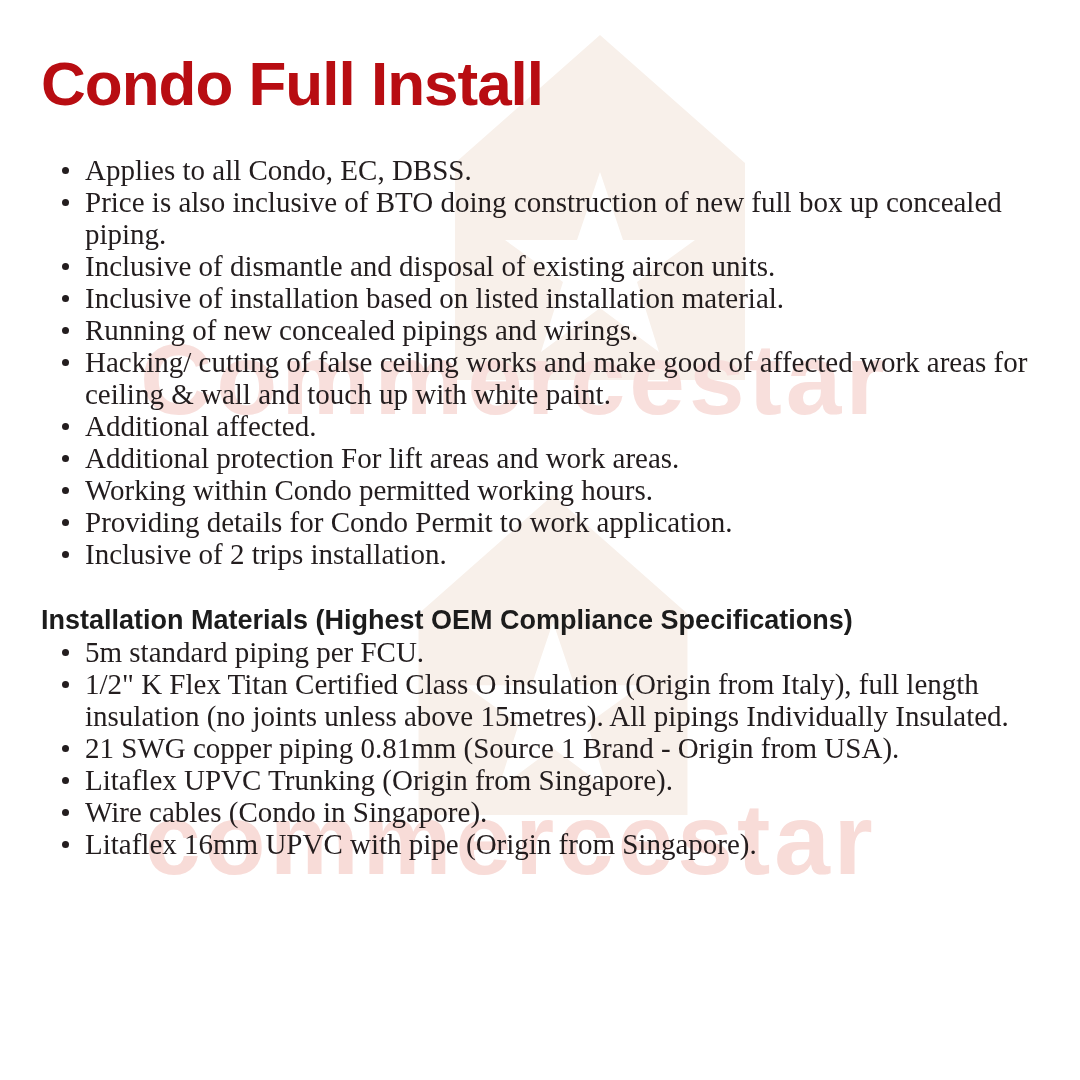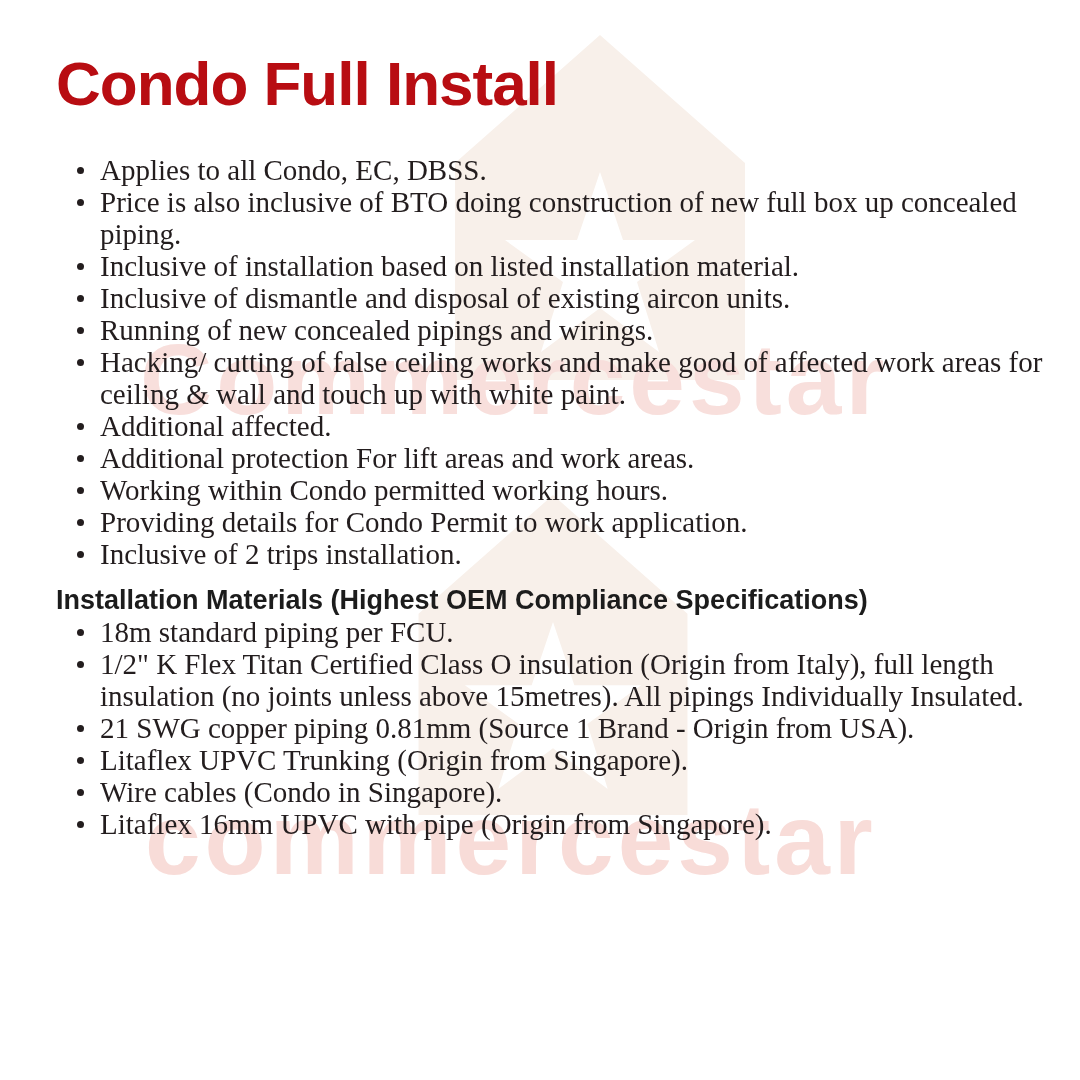--- a/index.html
+++ b/index.html
@@ -20,21 +20,21 @@
     font-weight:700;
     font-size:100px;
     letter-spacing:4px;
     white-space:nowrap;
   }
   .wm-text-1{left:140px;top:322px;color:#f8dfdc;}
   .wm-text-2{left:145px;top:782px;color:#f8dcd8;}
   
   .content{
     position:relative;z-index:1;
-    padding:50px 34px 0 56px;
+    padding:50px 34px 0 41px;
     color:#231d1e;
   }
   h1.title{
     margin:0 0 36px 0;
     font-size:62px;
     line-height:1.1;
     font-weight:bold;
     letter-spacing:-1px;
     color:#b80d12;
   }
@@ -50,21 +50,21 @@
   ul.bullets li{position:relative;}
   ul.bullets li::before{
     content:"";
     position:absolute;
     left:-23px;top:13px;
     width:7px;height:7px;
     border-radius:50%;
     background:#231d1e;
   }
   h2.materials-heading{
-    margin:14px 0 0 0;
+    margin:34px 0 0 0;
     font-size:27px;
     line-height:32px;
     font-weight:bold;
     color:#1c1c1c;
   }
 </style>
 </head>
 <body>
 
 <div class="page">
@@ -81,35 +81,35 @@
     <div class="wm-text wm-text-1">Commercestar</div>
     <div class="wm-text wm-text-2">commercestar</div>
   </div>
 
   <div class="content">
     <h1 class="title">Condo Full Install</h1>
 
     <ul class="bullets">
         <li>Applies to all Condo, EC, DBSS.</li>
         <li>Price is also inclusive of BTO doing construction of new full box up concealed piping.</li>
+        <li>Inclusive of dismantle and disposal of existing aircon units.</li>
         <li>Inclusive of installation based on listed installation material.</li>
-        <li>Inclusive of dismantle and disposal of existing aircon units.</li>
         <li>Running of new concealed pipings and wirings.</li>
         <li>Hacking/ cutting of false ceiling works and make good of affected work areas for ceiling &amp; wall and touch up with white paint.</li>
         <li>Additional affected.</li>
         <li>Additional protection For lift areas and work areas.</li>
         <li>Working within Condo permitted working hours.</li>
         <li>Providing details for Condo Permit to work application.</li>
         <li>Inclusive of 2 trips installation.</li>
       </ul>
 
     <h2 class="materials-heading">Installation Materials (Highest OEM Compliance Specifications)</h2>
 
     <ul class="bullets">
-        <li>18m standard piping per FCU.</li>
+        <li>5m standard piping per FCU.</li>
         <li>1/2" K Flex Titan Certified Class O insulation (Origin from Italy), full length insulation (no joints unless above 15metres). All pipings Individually Insulated.</li>
         <li>21 SWG copper piping 0.81mm (Source 1 Brand - Origin from USA).</li>
         <li>Litaflex UPVC Trunking (Origin from Singapore).</li>
         <li>Wire cables (Condo in Singapore).</li>
         <li>Litaflex 16mm UPVC with pipe (Origin from Singapore).</li>
       </ul>
   </div>
 
 </div>
 

